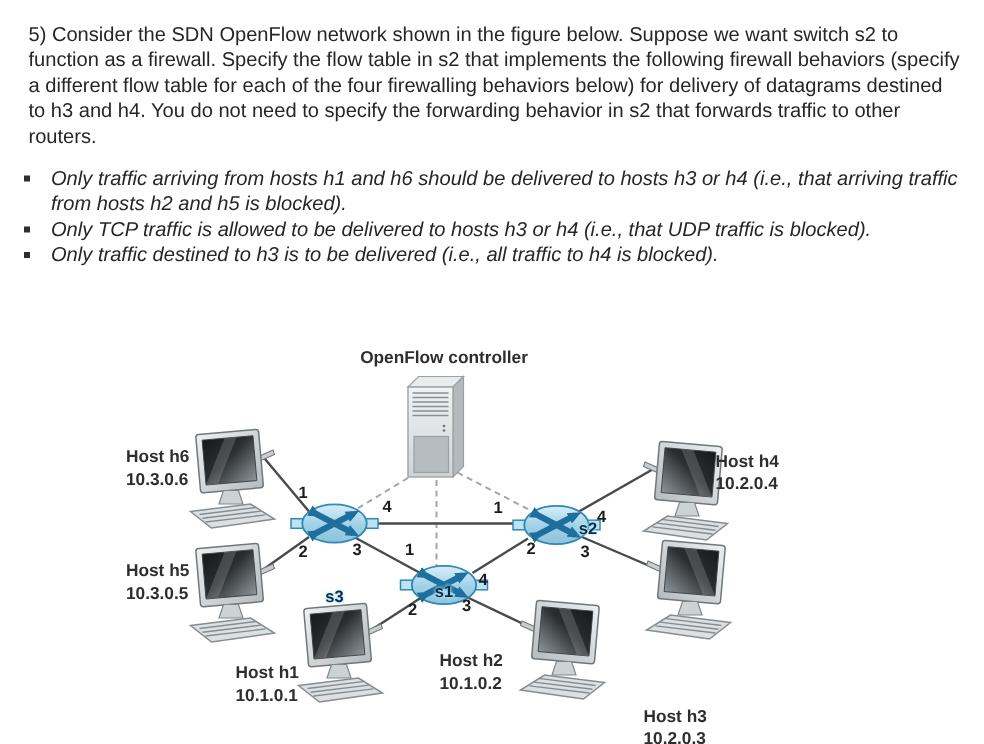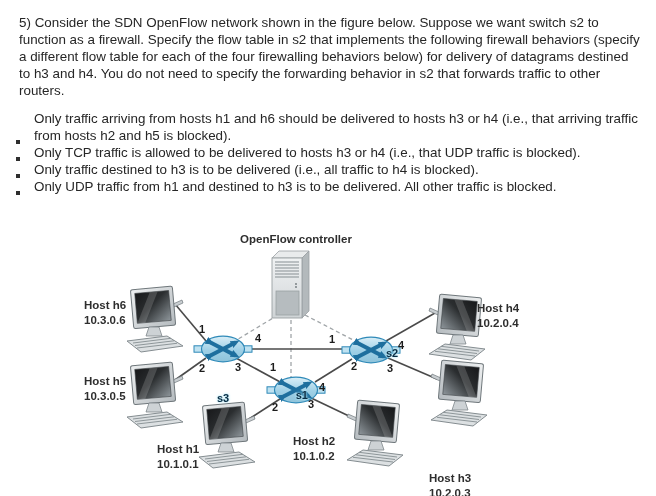--- a/index.html
+++ b/index.html
@@ -23,21 +23,21 @@
     position:relative; width:656px; height:496px;
     background:var(--page-bg); overflow:hidden;
     font-family:"Liberation Sans", sans-serif;
   }
   .question{
     position:absolute; left:8px; top:3px; width:643px;
     font-size:13.4px; line-height:17px; color:var(--text);
   }
   .question p{margin:11px; padding:0;}
   .bullets{margin:0;}
-  .bullet-row{display:flex; align-items:flex-end;}
+  .bullet-row{display:flex; align-items:flex-start;font-style:italic;}
   .bullet-marker{
     flex:0 0 4px; width:4px; height:4px; background:#2e2e2e;
     margin:7px 14px 0 8px;
   }
   .bullet-text{flex:1;}
   .figure{position:absolute; left:0; top:0; width:549px; height:496px;}
   .net-svg{position:absolute; left:0; top:0;}
   .sw-stub{fill:#bfe2f1; stroke:var(--switch-stroke); stroke-width:1;}
   .sw-body{fill:url(#swgrad); stroke:var(--switch-stroke); stroke-width:1.2;}
   .sw-arrow{stroke:var(--switch-arrow); stroke-width:4;}
@@ -87,24 +87,20 @@
         <span class="bullet-text">Only traffic arriving from hosts h1 and h6 should be delivered to hosts h3 or h4 (i.e., that arriving traffic from hosts h2 and h5 is blocked).</span>
       </div>
       <div class="bullet-row">
         <span class="bullet-marker"></span>
         <span class="bullet-text">Only TCP traffic is allowed to be delivered to hosts h3 or h4 (i.e., that UDP traffic is blocked).</span>
       </div>
       <div class="bullet-row">
         <span class="bullet-marker"></span>
         <span class="bullet-text">Only traffic destined to h3 is to be delivered (i.e., all traffic to h4 is blocked).</span>
       </div>
-      <div class="bullet-row">
-        <span class="bullet-marker"></span>
-        <span class="bullet-text">Only UDP traffic from h1 and destined to h3 is to be delivered. All other traffic is blocked.</span>
-      </div>
     </div>
   </div>
 
   <div class="figure">
 
     <svg class="net-svg" width="656" height="496" viewBox="0 0 656 496">
       <defs>
         <linearGradient id="swgrad" x1="0" y1="0" x2="0" y2="1">
           <stop offset="0%" stop-color="#d9eef7"></stop>
           <stop offset="55%" stop-color="#9fd0e6"></stop>
@@ -195,21 +191,21 @@
       <g>
         <use href="#switch-shape" transform="translate(223,349)"></use>
         <use href="#switch-shape" transform="translate(296,390)"></use>
         <use href="#switch-shape" transform="translate(371,350)"></use>
       </g>
     </svg>
 
     <div class="fig-label controller-label">OpenFlow controller</div>
 
     <div class="switch-label" style="left:211px; top:348px;margin-top:44px;">s3</div>
-    <div class="switch-label" style="left:284px; top:389px;text-align:right;">s1</div>
+    <div class="switch-label" style="left:284px; top:389px;">s1</div>
     <div class="switch-label" style="left:380px; top:347px;">s2</div>
 
     <div class="port-label" style="left:196px; top:322px;">1</div>
     <div class="port-label" style="left:252px; top:331px;">4</div>
     <div class="port-label" style="left:196px; top:361px;">2</div>
     <div class="port-label" style="left:232px; top:360px;">3</div>
 
     <div class="port-label" style="left:267px; top:360px;">1</div>
     <div class="port-label" style="left:316px; top:380px;">4</div>
     <div class="port-label" style="left:269px; top:400px;">2</div>

